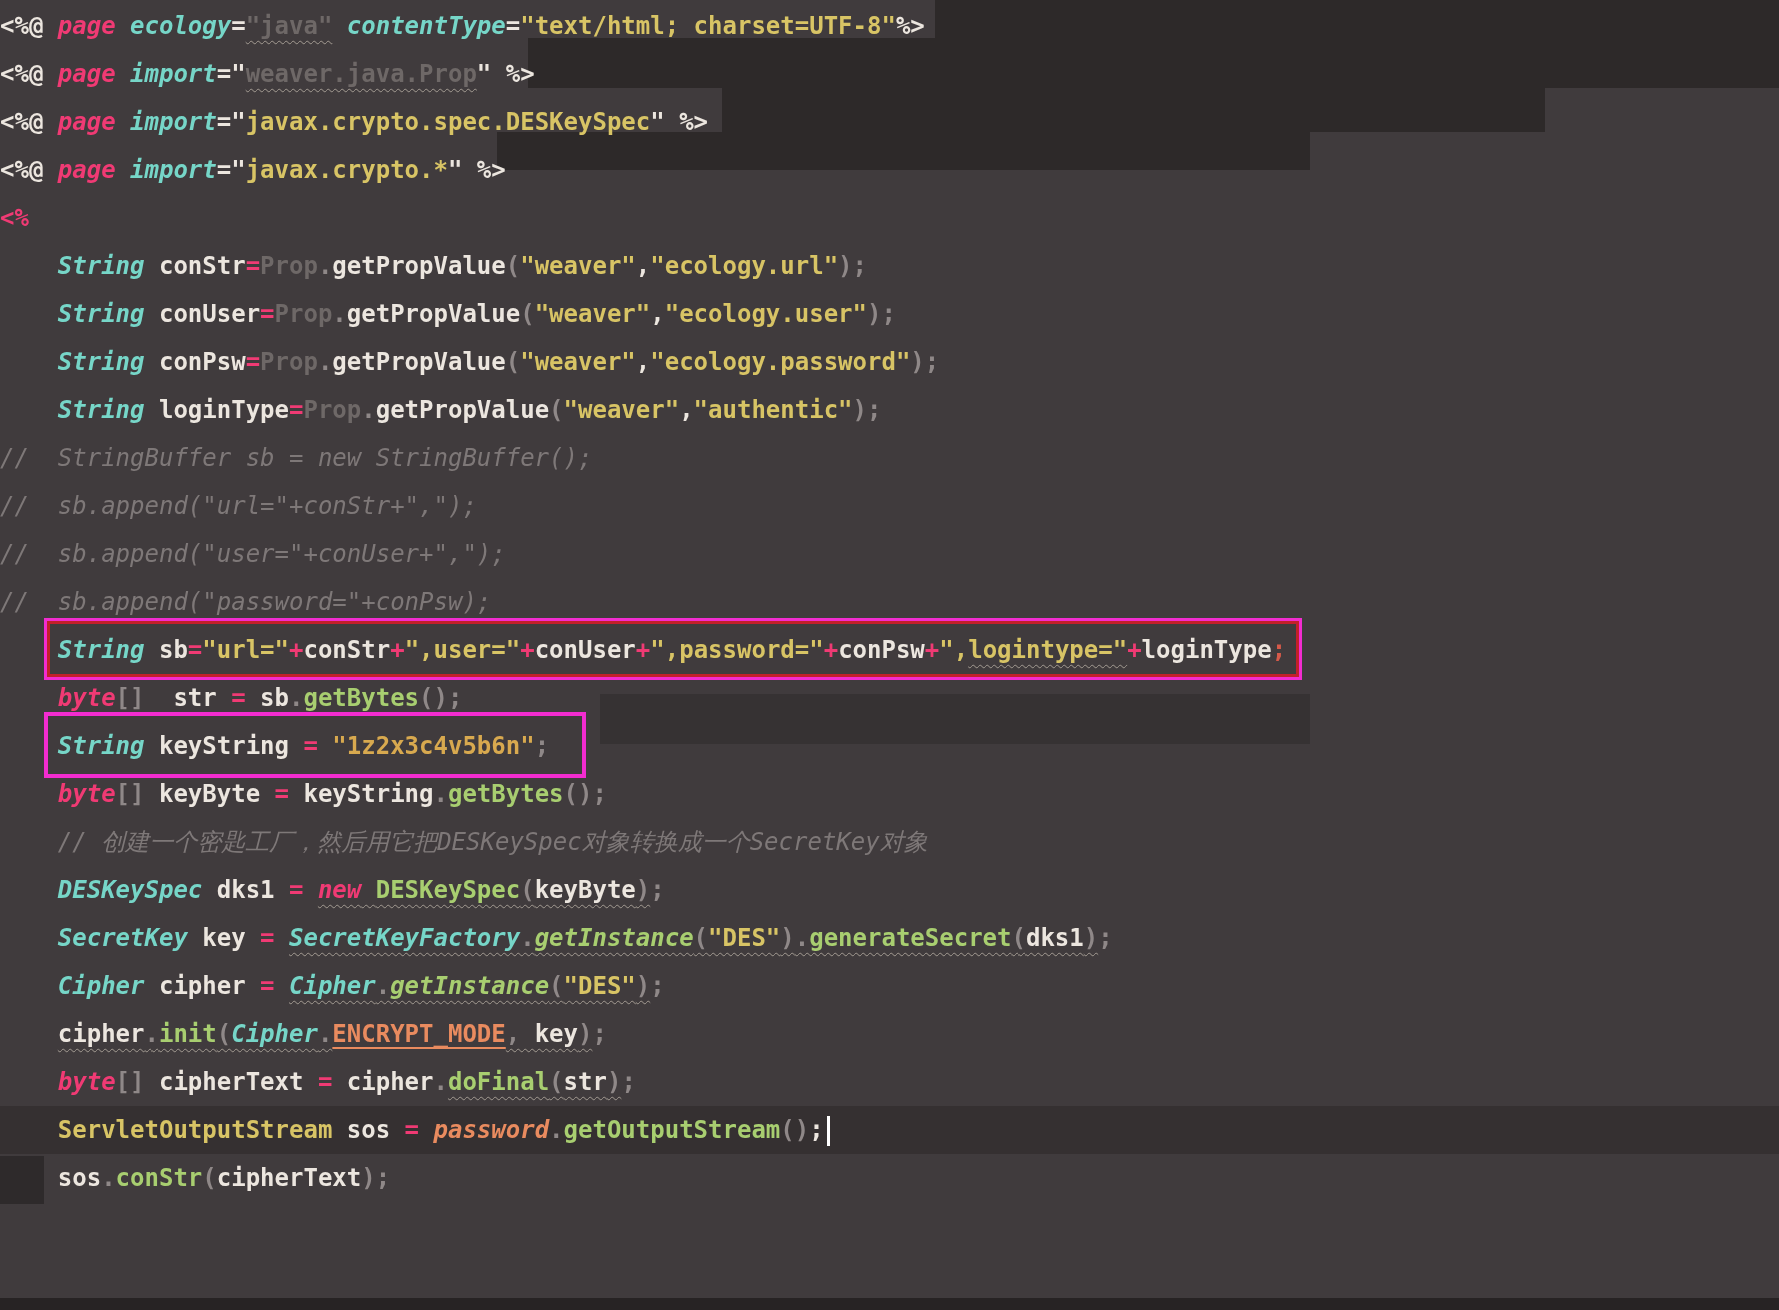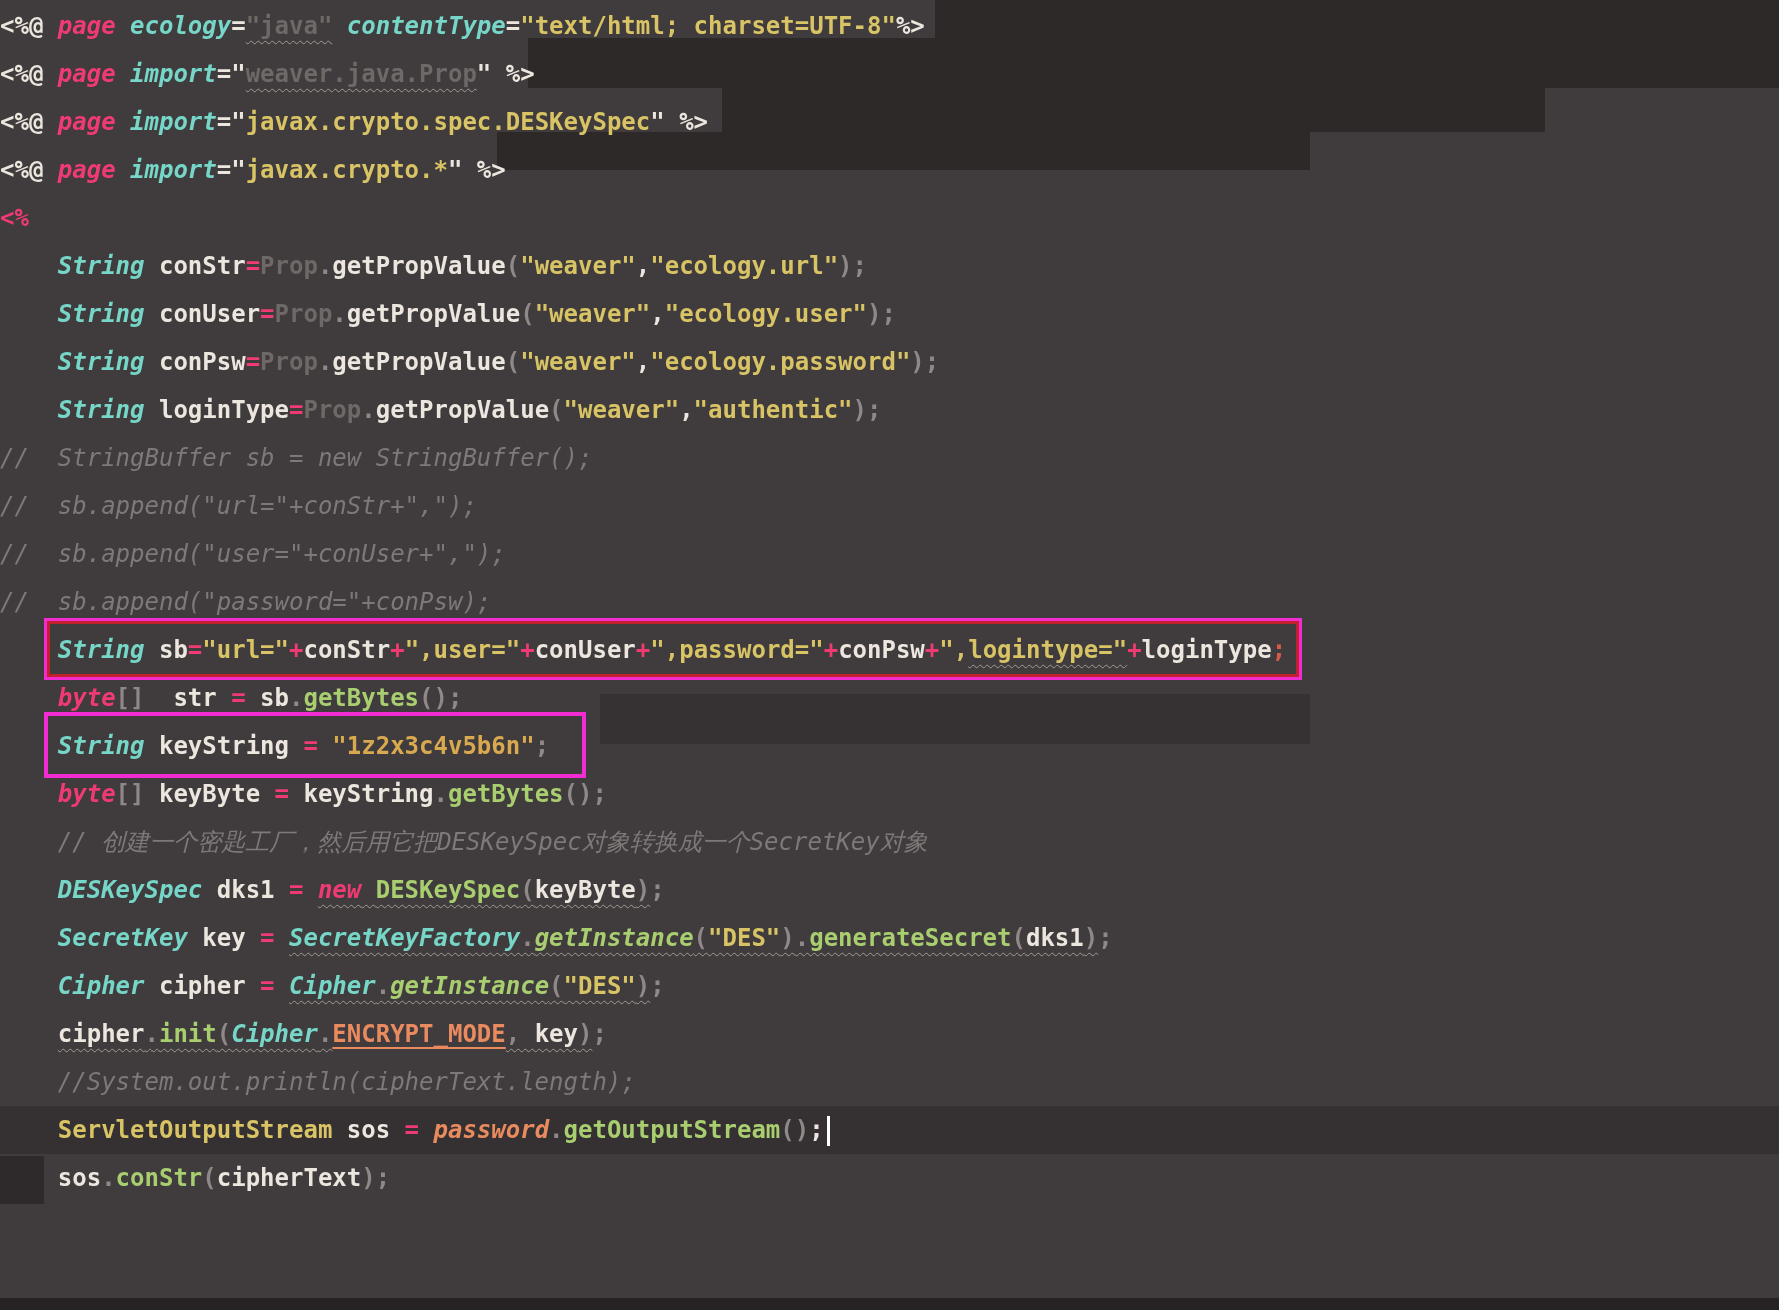--- a/index.html
+++ b/index.html
@@ -78,19 +78,19 @@
     <div class="line"><span class="cm">//  sb.append("password="+conPsw);</span></div>
     <div class="line"><span class="w">    </span><span class="ci">String</span><span class="w"> sb</span><span class="p">=</span><span class="y">"url="</span><span class="p">+</span><span class="w">conStr</span><span class="p">+</span><span class="y">",user="</span><span class="p">+</span><span class="w">conUser</span><span class="p">+</span><span class="y">",password="</span><span class="p">+</span><span class="w">conPsw</span><span class="p">+</span><span class="y">",</span><span class="y wv">logintype="</span><span class="p">+</span><span class="w">loginType</span><span class="r">;</span></div>
     <div class="line"><span class="w">    </span><span class="pi">byte</span><span class="g">[]</span><span class="w">  str </span><span class="p">=</span><span class="w"> sb</span><span class="g">.</span><span class="gr">getBytes</span><span class="g">();</span></div>
     <div class="line"><span class="w">    </span><span class="ci">String</span><span class="w"> keyString </span><span class="p">=</span><span class="w"> </span><span class="o">"1z2x3c4v5b6n"</span><span class="g">;</span></div>
     <div class="line"><span class="w">    </span><span class="pi">byte</span><span class="g">[]</span><span class="w"> keyByte </span><span class="p">=</span><span class="w"> keyString</span><span class="g">.</span><span class="gr">getBytes</span><span class="g">();</span></div>
     <div class="line"><span class="cm">    // 创建一个密匙工厂，然后用它把DESKeySpec对象转换成一个SecretKey对象</span></div>
     <div class="line"><span class="w">    </span><span class="ci">DESKeySpec</span><span class="w"> dks1 </span><span class="p">=</span><span class="w"> </span><span class="pi wv">new</span><span class="w wv"> </span><span class="gr wv">DESKeySpec</span><span class="g wv">(</span><span class="w wv">keyByte</span><span class="g wv">)</span><span class="g">;</span></div>
     <div class="line"><span class="w">    </span><span class="ci">SecretKey</span><span class="w"> key </span><span class="p">=</span><span class="w"> </span><span class="ci wv">SecretKeyFactory</span><span class="g wv">.</span><span class="gri wv">getInstance</span><span class="g wv">(</span><span class="y wv">"DES"</span><span class="g wv">)</span><span class="g wv">.</span><span class="gr wv">generateSecret</span><span class="g wv">(</span><span class="w wv">dks1</span><span class="g wv">)</span><span class="g">;</span></div>
     <div class="line"><span class="w">    </span><span class="ci">Cipher</span><span class="w"> cipher </span><span class="p">=</span><span class="w"> </span><span class="ci wv">Cipher</span><span class="g wv">.</span><span class="gri wv">getInstance</span><span class="g wv">(</span><span class="y wv">"DES"</span><span class="g wv">)</span><span class="g">;</span></div>
     <div class="line"><span class="w">    </span><span class="w wv">cipher</span><span class="g wv">.</span><span class="gr wv">init</span><span class="g wv">(</span><span class="ci wv">Cipher</span><span class="g wv">.</span><span class="or un">ENCRYPT_MODE</span><span class="g wv">,</span><span class="w wv"> key</span><span class="g wv">)</span><span class="g">;</span></div>
-    <div class="line"><span class="cm">    //System.out.println(cipherText.length);</span></div>
+    <div class="line"><span class="w">    </span><span class="pi">byte</span><span class="g">[]</span><span class="w"> cipherText </span><span class="p">=</span><span class="w"> cipher</span><span class="g">.</span><span class="gr wv">doFinal</span><span class="g wv">(</span><span class="w wv">str</span><span class="g wv">)</span><span class="g">;</span></div>
     <div class="line hl"><span class="w">    </span><span class="y">ServletOutputStream</span><span class="w"> sos </span><span class="p">=</span><span class="w"> </span><span class="ori">password</span><span class="g">.</span><span class="gr">getOutputStream</span><span class="g">()</span><span class="w">;</span><span class="cursor"></span></div>
     <div class="line"><span class="w">    </span><span class="w">sos</span><span class="g">.</span><span class="gr">conStr</span><span class="g">(</span><span class="w">cipherText</span><span class="g">)</span><span class="g">;</span></div>
   </div>
 
 <div id="ann1" class="ann"></div>
 <div id="ann2" class="ann"></div>
 
 </body></html>

